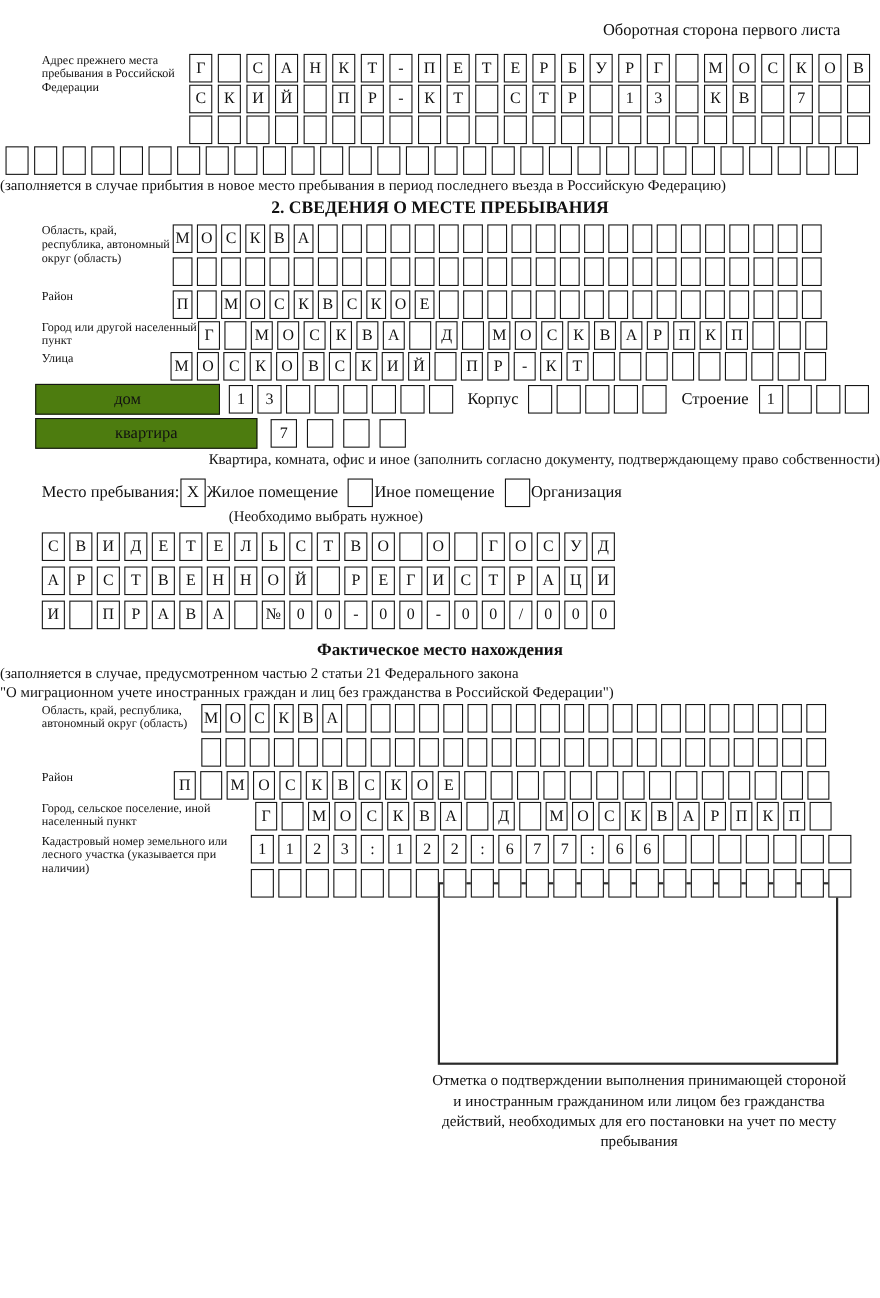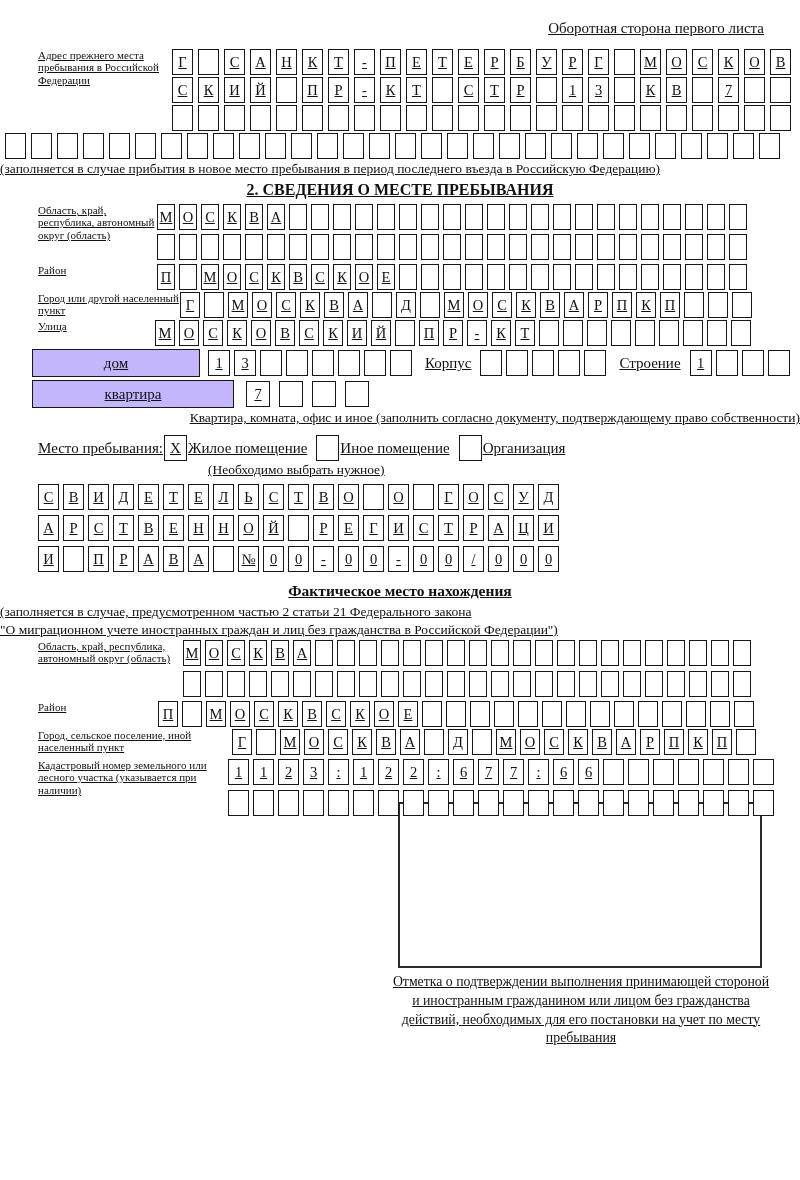--- a/index.html
+++ b/index.html
@@ -1,20 +1,19 @@
 <!DOCTYPE html>
 <html><head>
 <meta charset="utf-8">
 <style>
   html,body{margin:0;padding:0;background:#ffffff;}
   .page{
     position:relative;width:800px;height:1180px;overflow:hidden;
     background:#ffffff;color:#111;
     font-family:"Liberation Serif","DejaVu Serif",serif;
-    text-decoration:underline;
   }
   .hdr-note{margin-top:20px;padding-right:36px;text-align:right;font-size:15px;}
   .frow{display:flex;align-items:flex-start;}
   .flabel{font-size:11px;line-height:1.13;flex:0 0 auto;}
   .cellcol{display:flex;flex-direction:column;row-gap:2px;}
   .cr{display:flex;flex-wrap:nowrap;}
   .cell{
     box-sizing:border-box;border:1.6px solid #161616;height:26px;
     display:inline-flex;align-items:center;justify-content:center;
     font-size:14.5px;flex:0 0 auto;background:#fff;
@@ -23,21 +22,21 @@
   .p22 .cell{width:18px;margin-right:4px;}
   .p24 .cell{width:20px;margin-right:4px;}
   .p25 .cell{width:21px;margin-right:4px;}
   .p27 .cell{width:22px;margin-right:4px;}
   .p33 .cell{width:24px;margin-right:9px;}
   .note{text-align:left;font-size:13.5px;margin:2px 0 2px 0;}
   .sect-title{text-align:center;font-weight:bold;font-size:16px;margin:4px 0 5px 0;}
   .sub-title{text-align:center;font-weight:bold;font-size:15.5px;margin:10px 0 4px 0;}
   .wide-box{
     box-sizing:border-box;border:1.8px solid #161616;height:28px;
-    display:flex;align-items:center;justify-content:center;font-size:15px;background:#c4b5fd;
+    display:flex;align-items:center;justify-content:center;font-size:15px;background:#4d7c0f;
   }
   .inline-label{font-size:15px;line-height:28px;margin:0 9px;text-align:center;}
   .hrow{display:flex;align-items:center;margin-left:32px;margin-top:3px;}
   .stay-row{display:flex;align-items:center;margin-left:38px;margin-top:9px;column-gap:1px;font-size:15px;}
   .chk{
     box-sizing:border-box;width:23px;height:26px;border:1.8px solid #161616;
     display:inline-flex;align-items:center;justify-content:center;font-size:15px;background:#fff;
   }
   .mt2{margin-top:2px;}.mt4{margin-top:4px;}.mt6{margin-top:6px;}.mt12{margin-top:12px;}
   .ml38{margin-left:38px;}

